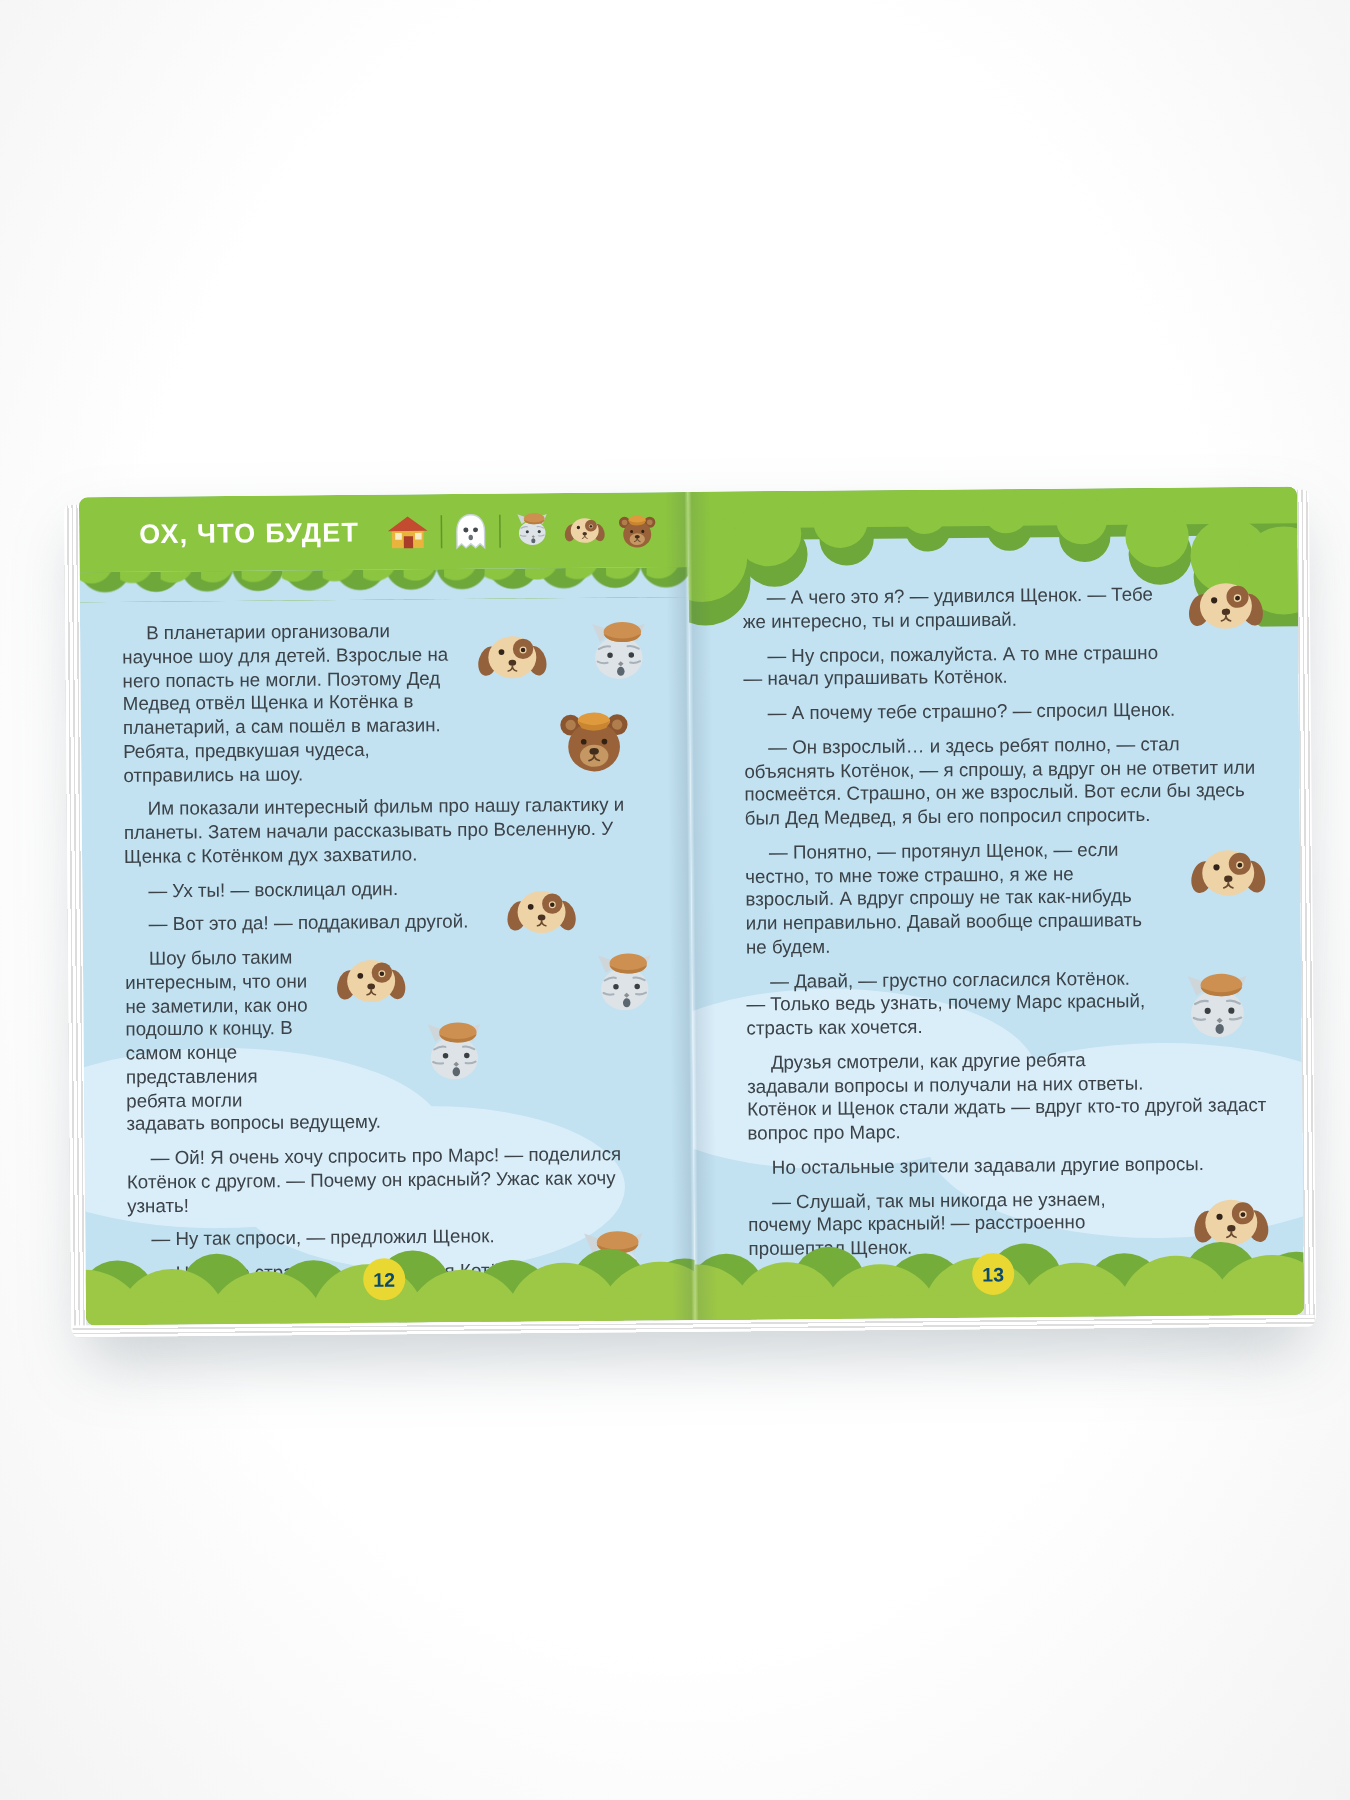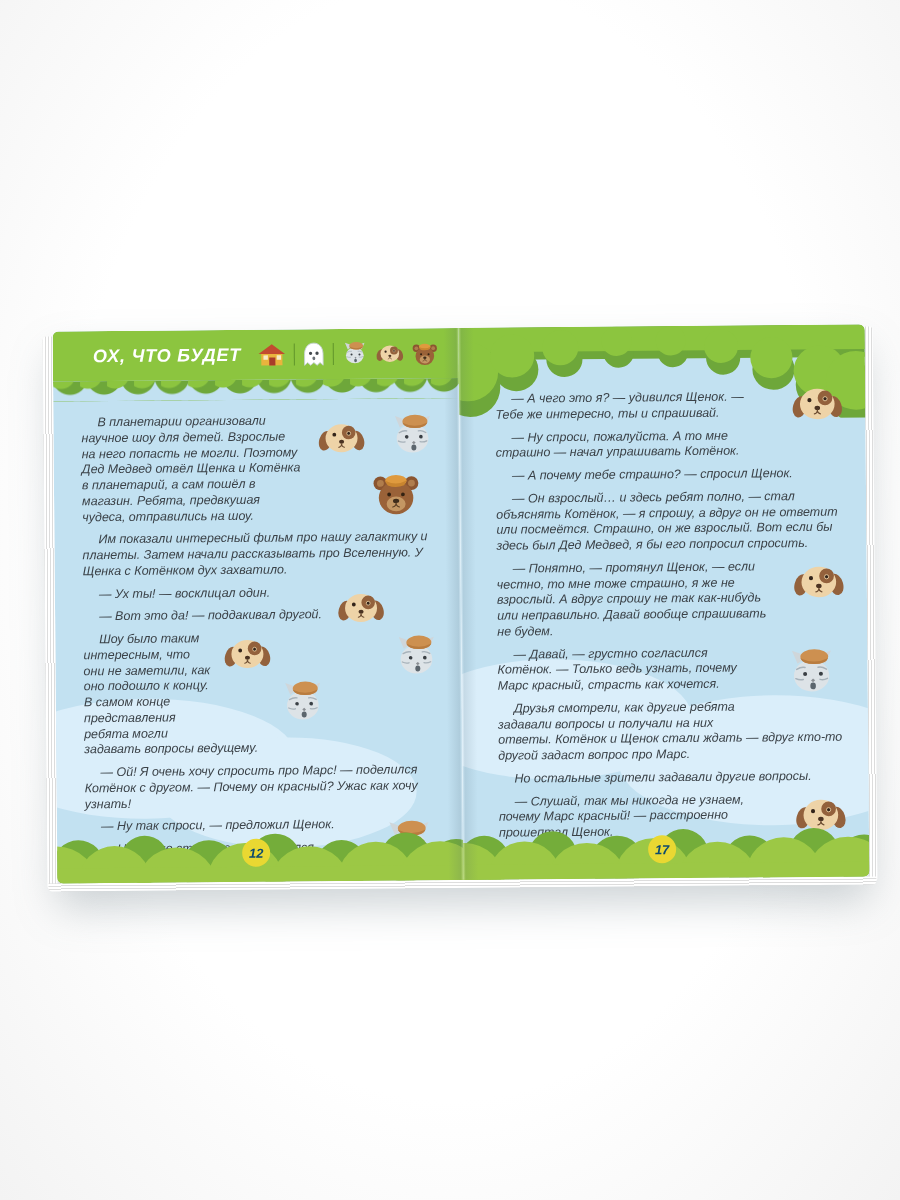--- a/index.html
+++ b/index.html
@@ -5,21 +5,20 @@
   html,body { margin:0; padding:0; }
   body {
     width:900px; height:1200px;
     font-family:"Liberation Sans", sans-serif;
     background:#ffffff;
     overflow:hidden;
   }
   .photo {
     position:relative; width:900px; height:1200px;
     background:radial-gradient(ellipse at 50% 45%, #ffffff 60%, #f3f3f3 100%);
-    font-style:italic;
   }
   .book {
     position:absolute; left:55px; top:328px; width:812px; height:552px;
     transform:rotate(-0.5deg);
     box-shadow:0 24px 42px rgba(110,125,135,0.35);
     border-radius:6px;
   }
   .stack-left  { position:absolute; left:-10px; top:5px; bottom:-6px; width:10px;
     background:repeating-linear-gradient(90deg,#ffffff 0 2px,#dcdcdc 2px 3px); border-radius:4px 0 0 4px; }
   .stack-right { position:absolute; right:-8px; top:2px; bottom:-5px; width:8px;
@@ -347,19 +346,19 @@
                 <circle cx="62" cy="59" r="36"></circle>
                 <circle cx="124" cy="65" r="40"></circle>
               <circle cx="190" cy="59" r="38"></circle>
                 <circle cx="254" cy="65" r="40"></circle>
                 <circle cx="320" cy="59" r="38"></circle>
               <circle cx="384" cy="63" r="42"></circle>
               <rect x="0" y="46" width="406" height="16"></rect>
             </g>
           </svg>
         </div>
-        <div class="pagenum">17</div>
+        <div class="pagenum">13</div>
       </div>
 
       <div class="spine"></div>
     </div>
   </div>
 </div>
 
 </body></html>

